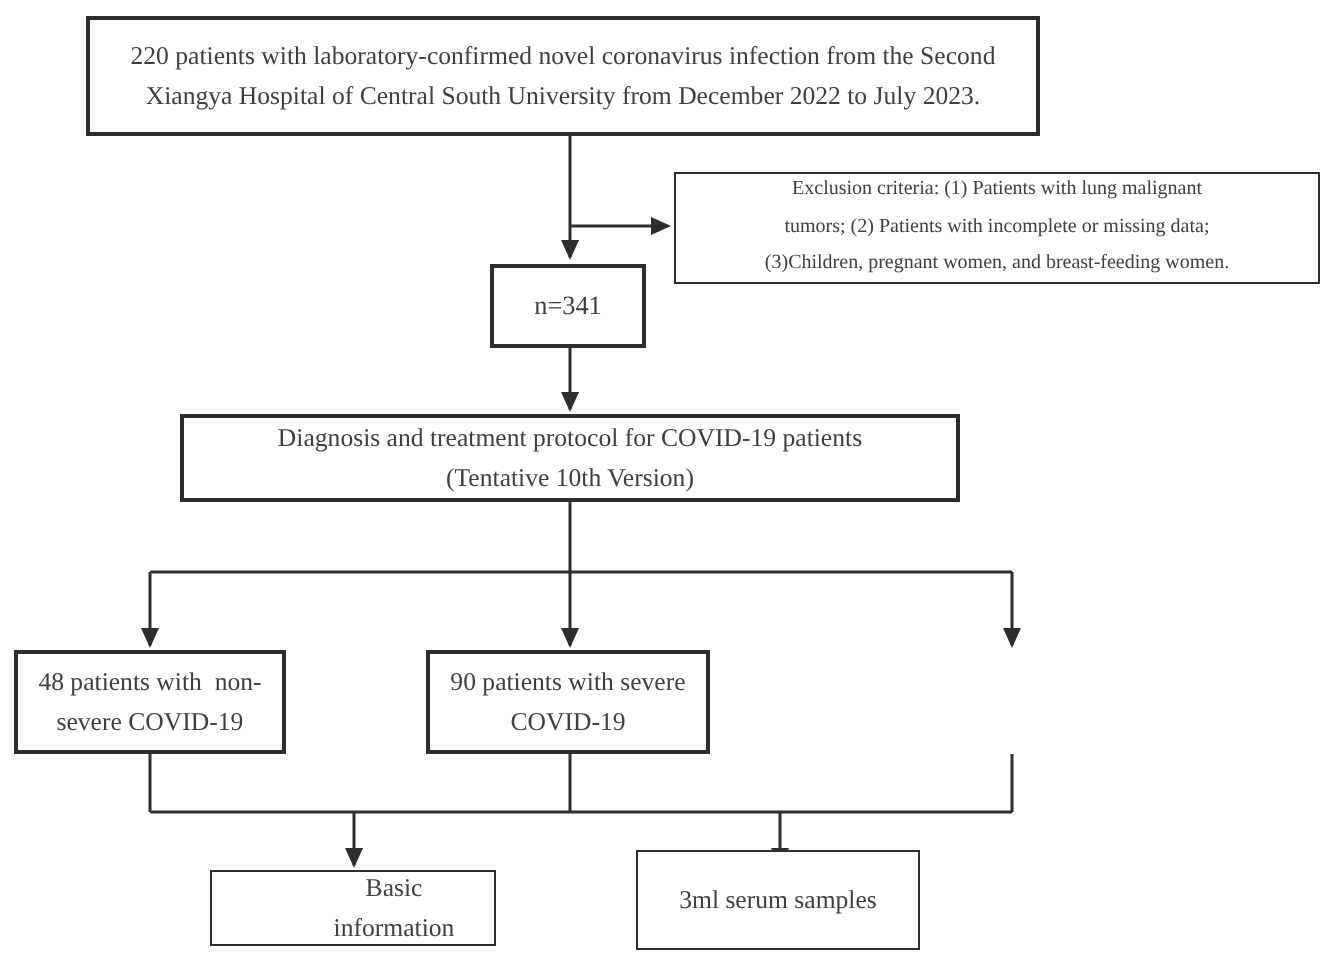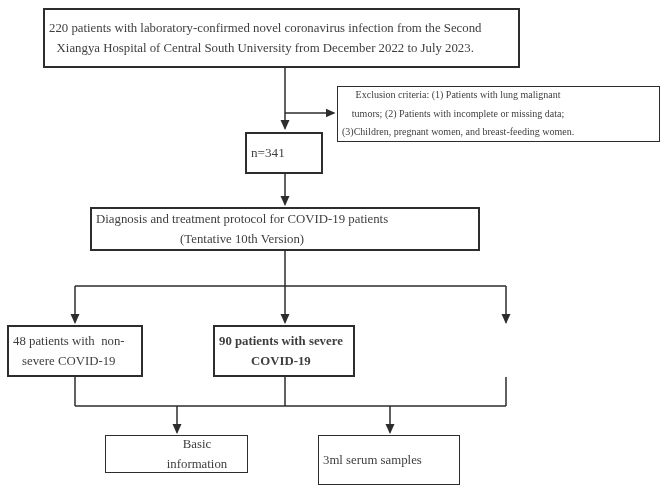--- a/index.html
+++ b/index.html
@@ -24,42 +24,43 @@
     left: 0; top: 0;
     width: 667px; height: 490px;
   }
 
   .node {
     position: absolute;
     background: #ffffff;
     border: 1.5px solid #2d2d2d;
     display: flex;
     align-items: center;
+    justify-content: center;
     text-align: center;
   }
   .node .txt {
     white-space: pre-wrap;
     font-size: 12.8px;
     line-height: 20px;
     padding: 0 4px;
   }
 
   .node.thick { border-width: 2px; }
 
   #node-enrollment { left: 43px;  top: 8px;   width: 477px; height: 60px; }
   #node-exclusion  { left: 337px; top: 86px;  width: 323px; height: 56px; }
   #node-exclusion .txt { line-height: 18.5px; font-size: 10px; }
   #node-n187       { left: 245px; top: 132px; width: 78px;  height: 42px; }
   #node-n187 .txt  { font-size: 13.2px; }
   #node-protocol   { left: 90px;  top: 207px; width: 390px; height: 44px; }
   #node-nonsevere  { left: 7px;   top: 325px; width: 136px; height: 52px; }
-  #node-severe     { left: 213px; top: 325px; width: 142px; height: 52px; font-weight: bold; }
+  #node-severe     { left: 213px; top: 325px; width: 142px; height: 52px; }
   #node-critical   { left: 422px; top: 325px; width: 168px; height: 52px; }
   #node-basic      { left: 105px; top: 435px; width: 143px; height: 38px; padding-left: 41px; }
-  #node-serum      { left: 318px; top: 435px; width: 142px; height: 50px; }
+  #node-serum      { left: 318px; top: 425px; width: 142px; height: 50px; }
 </style>
 </head>
 <body>
 
 <div class="canvas">
 
   <svg class="connectors" viewBox="0 0 667 490" xmlns="http://www.w3.org/2000/svg">
     <defs>
       <marker id="ah" markerUnits="userSpaceOnUse" markerWidth="11" markerHeight="11" viewBox="0 0 11 11" refX="8.5" refY="5.5" orient="auto">
         <path d="M0,1 L10,5.5 L0,10 Z" fill="#2d2d2d"></path>

